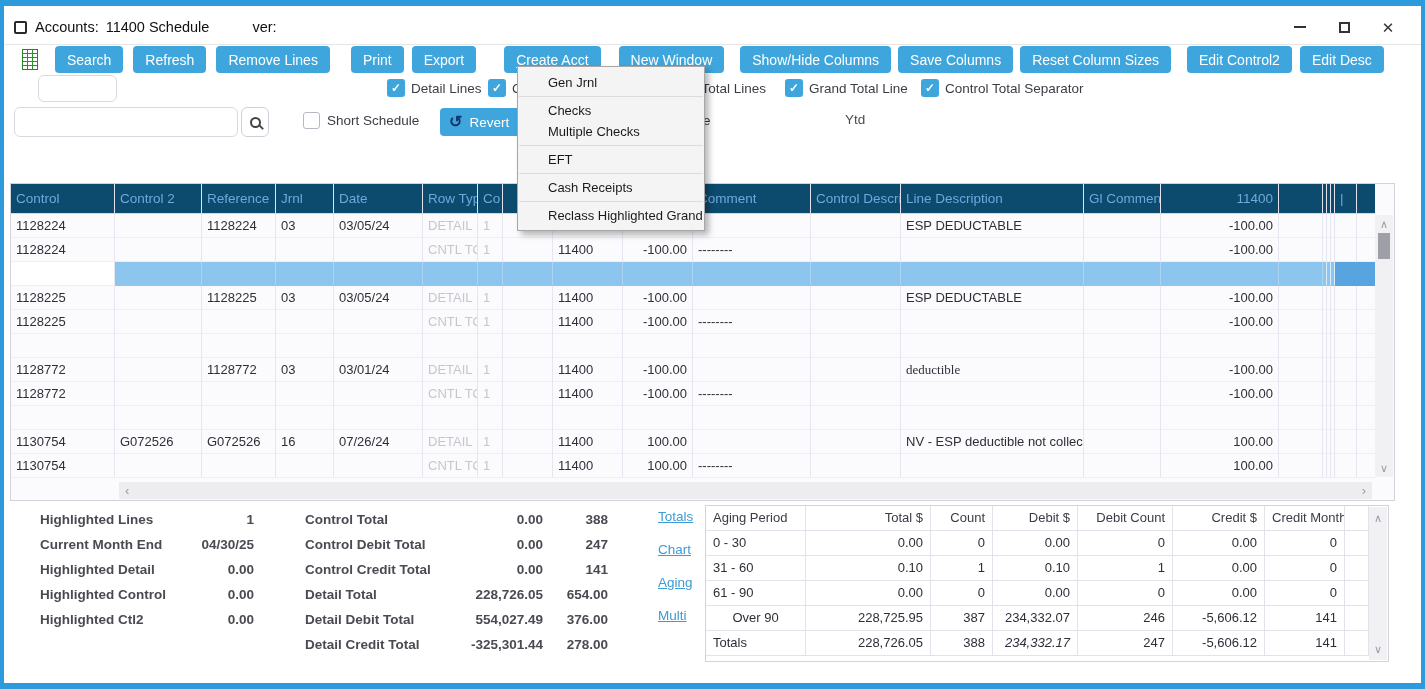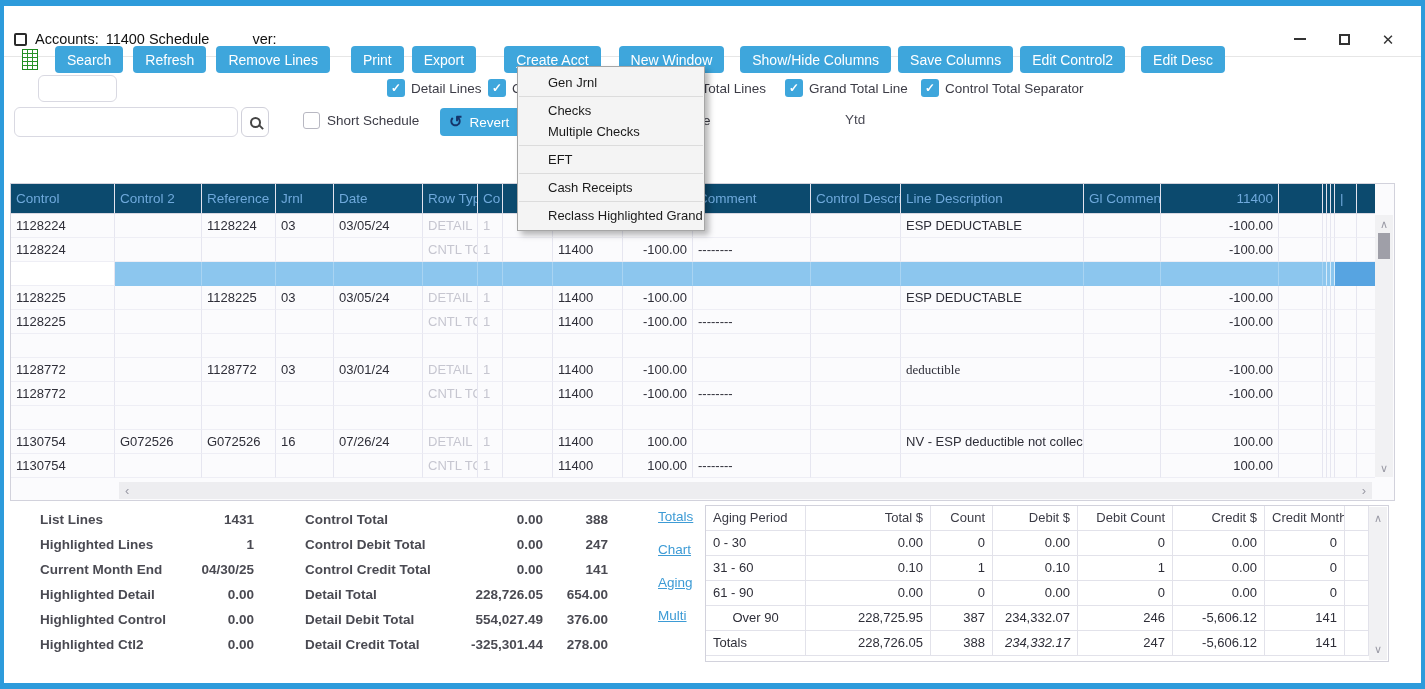--- a/index.html
+++ b/index.html
@@ -1,21 +1,21 @@
 <!DOCTYPE html>
 <html><head>
 <meta charset="utf-8">
 <style>
   html,body{margin:0;padding:0;background:#c9c9c9;}
   *{box-sizing:border-box;font-family:"Liberation Sans",sans-serif;}
   .stage{position:relative;width:1425px;height:689px;background:#fff;overflow:hidden;}
   .frame{position:absolute;inset:0;border:4px solid #2D9BDB;border-top-width:6px;border-bottom-width:6px;pointer-events:none;z-index:90;}
 
   
-  .titlebar{position:absolute;left:4px;top:22px;right:4px;height:35px;background:#fff;border-bottom:1px solid #e6e6e6;display:flex;align-items:center;}
+  .titlebar{position:absolute;left:4px;top:10px;right:4px;height:35px;background:#fff;border-bottom:1px solid #e6e6e6;display:flex;align-items:center;}
   .tb-icon{width:13px;height:13px;border:2px solid #2a2a2a;border-radius:2px;margin-left:10px;background:#fff;}
   .tb-text{display:flex;gap:7px;margin-left:8px;font-size:14.5px;color:#111;}
   .tb-text .ver{margin-left:36px;}
   .wc{margin-left:auto;display:flex;align-items:center;gap:14px;margin-right:18px;}
   .wc-btn{width:30px;height:22px;display:flex;align-items:center;justify-content:center;cursor:default;}
   .ic-min{width:12px;height:2px;background:#333;}
   .ic-max{width:11px;height:11px;border:2px solid #333;}
   .ic-close{font-size:15px;color:#333;line-height:1;}
 
   
@@ -136,20 +136,21 @@
   <div class="toolbar">
       <button class="tbtn">Search</button>
       <button class="tbtn">Refresh</button>
       <button class="tbtn">Remove Lines</button>
       <button class="tbtn">Print</button>
       <button class="tbtn">Export</button>
       <button class="tbtn"><u>C</u>reate Acct</button>
       <button class="tbtn">New Window</button>
       <button class="tbtn">Show/Hide Columns</button>
       <button class="tbtn">Save Columns</button>
+      <button class="tbtn">Reset Column Sizes</button>
       <button class="tbtn">Edit Control2</button>
       <button class="tbtn">Edit Desc</button>
     </div>
   <input class="mini-input" value="" style="">
 
   <div class="filters">
       <label class="chk">
         <span class="cbox">✓</span>
         <span class="clbl">Detail Lines</span>
       </label>
@@ -471,24 +472,20 @@
       <span class="sarrow bottom">∨</span>
     </div>
     <div class="hscroll">
       <span class="sarrow">‹</span>
       <span class="sarrow right">›</span>
     </div>
   </div>
 
   <div class="summary-left">
       <div class="srow">
-        <span class="slabel">List Lines</span>
-        <span class="sval">1431</span>
-      </div>
-      <div class="srow">
         <span class="slabel">Highlighted Lines</span>
         <span class="sval">1</span>
       </div>
       <div class="srow">
         <span class="slabel">Current Month End</span>
         <span class="sval">04/30/25</span>
       </div>
       <div class="srow">
         <span class="slabel">Highlighted Detail</span>
         <span class="sval">0.00</span>

